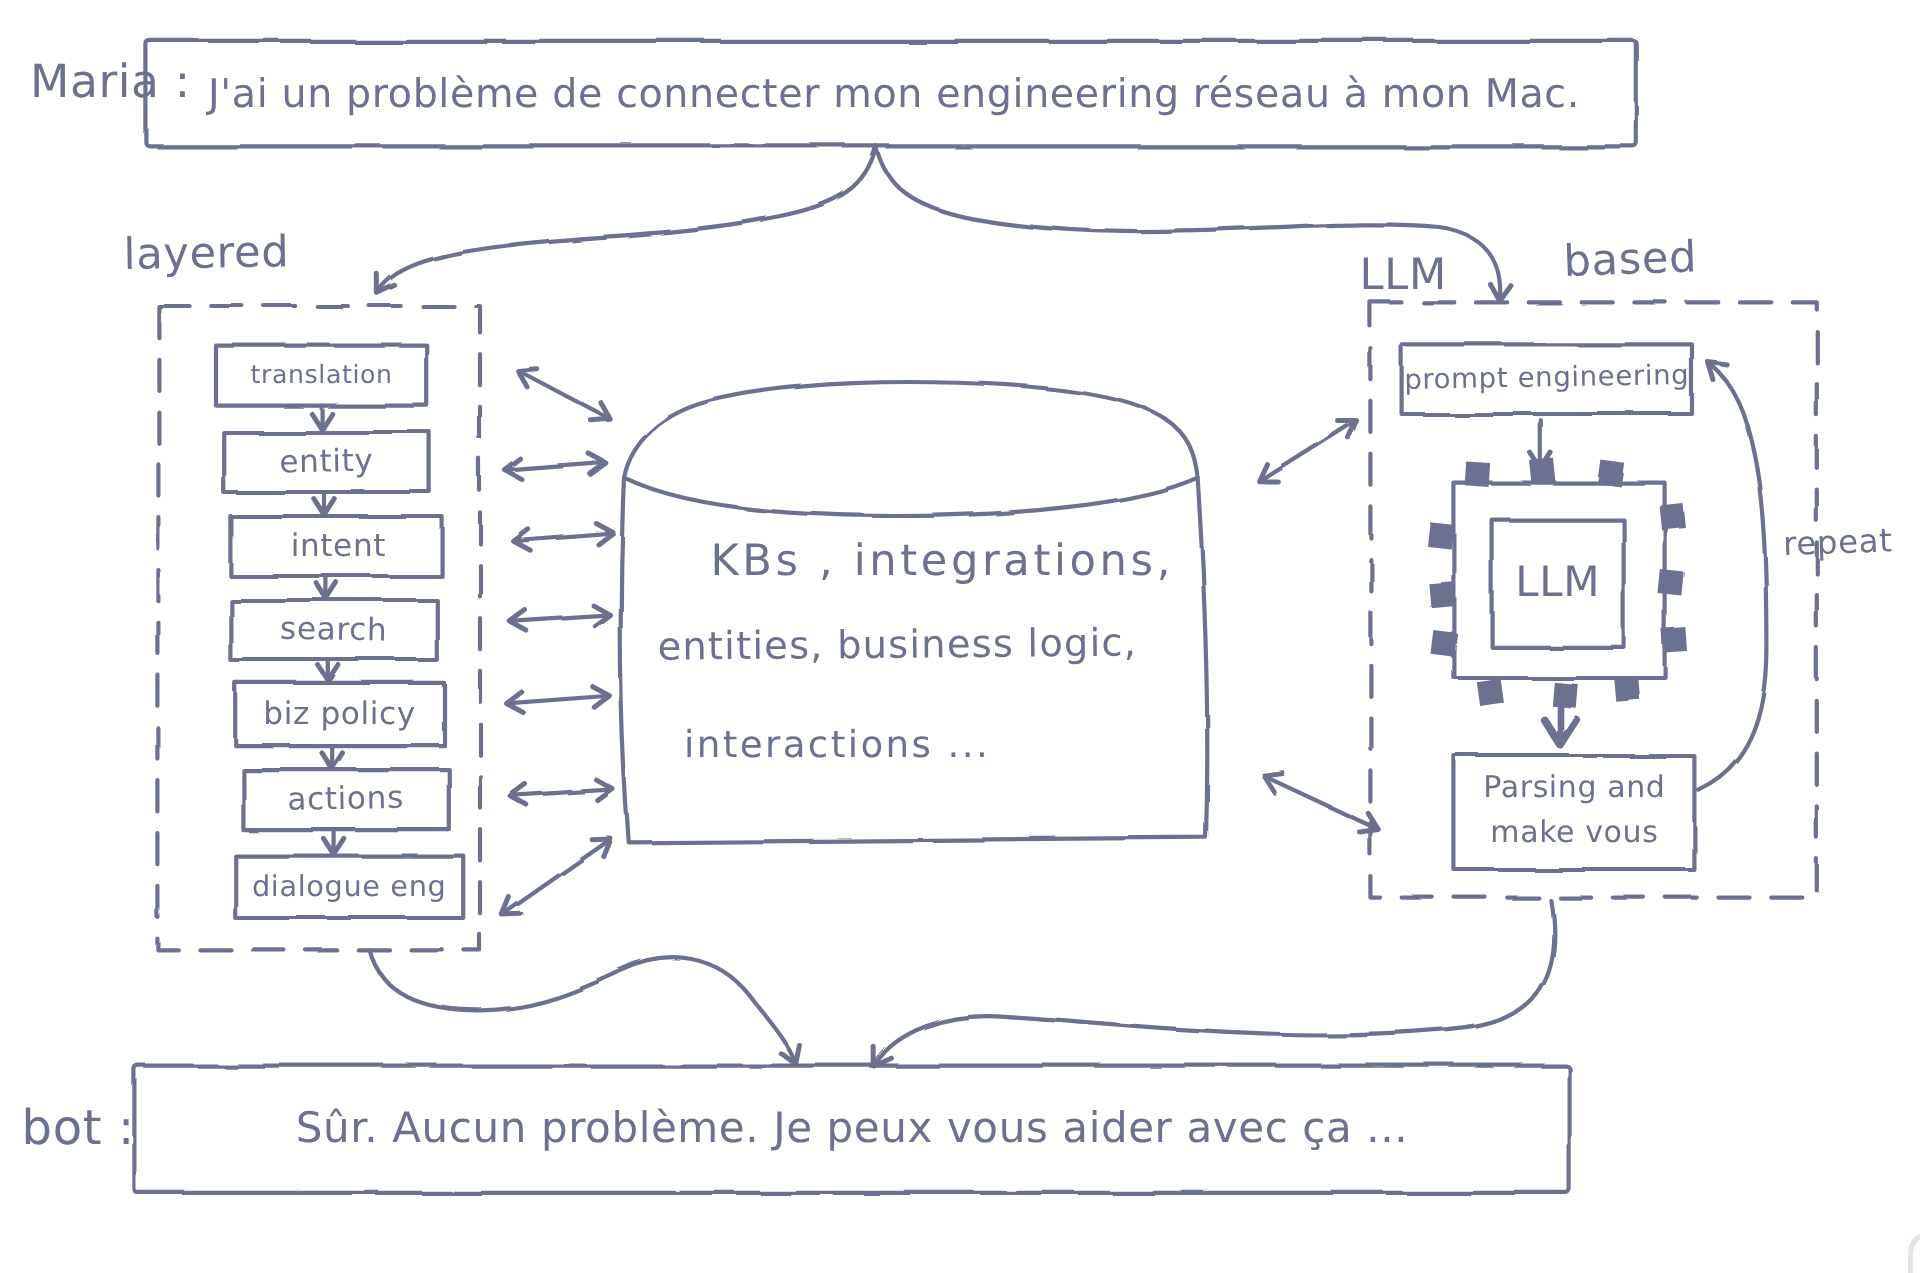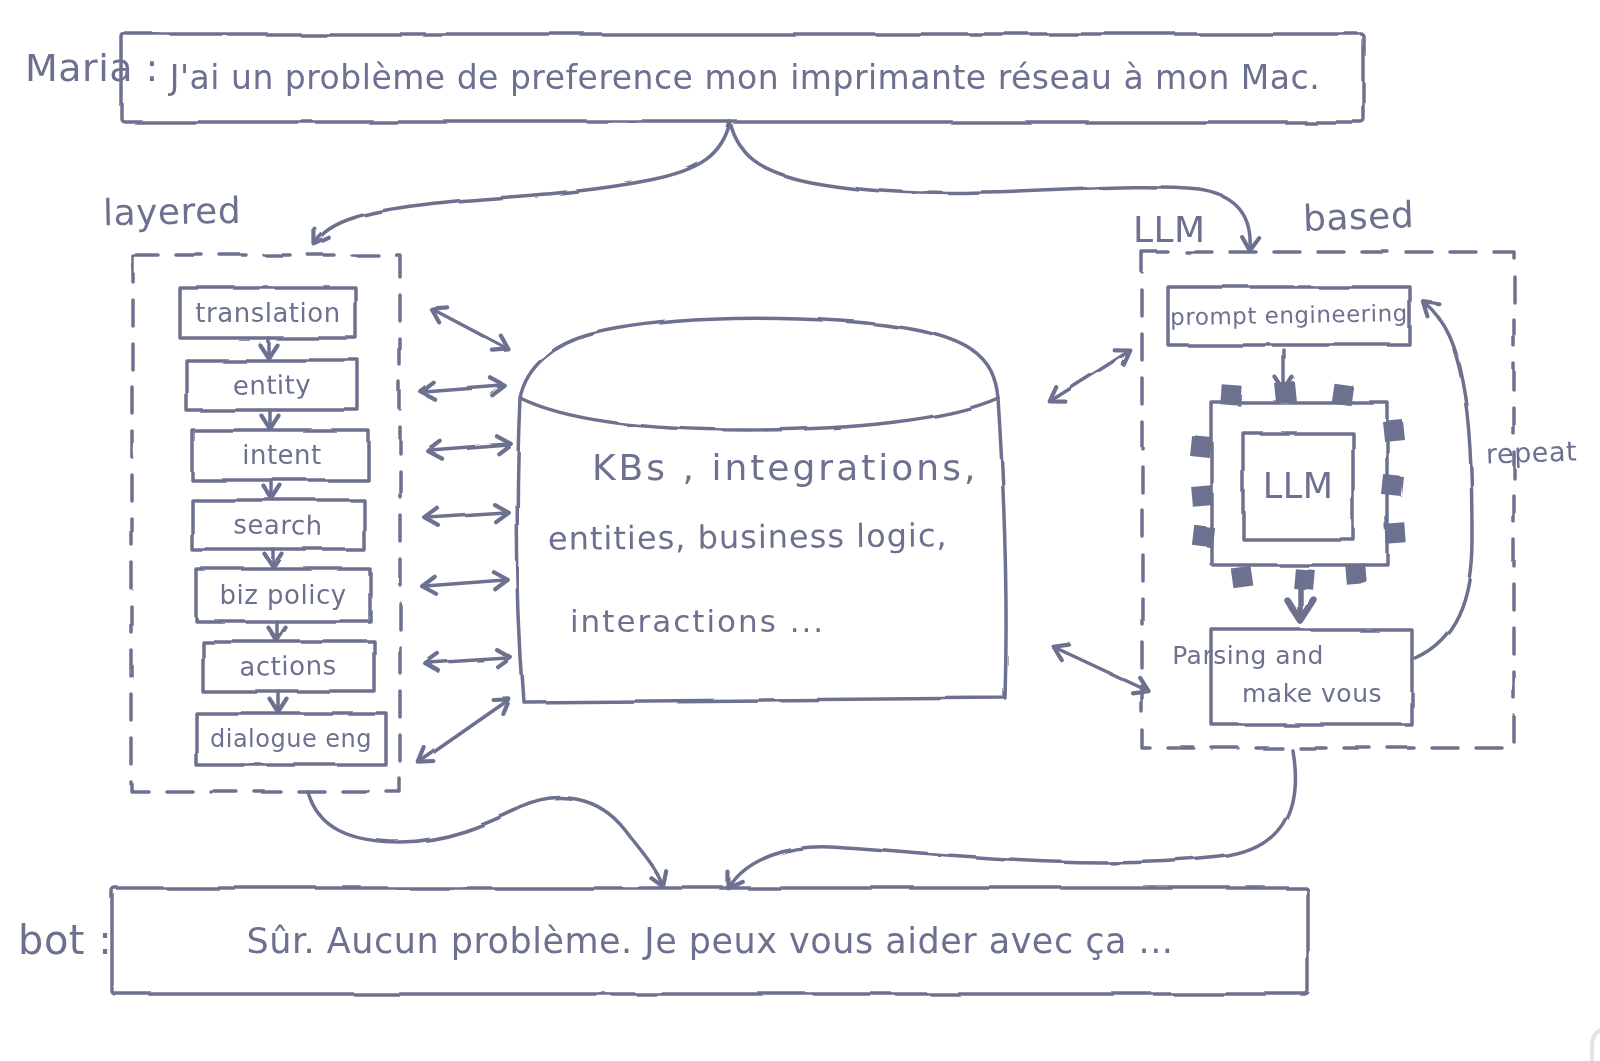--- a/index.html
+++ b/index.html
@@ -108,44 +108,44 @@
       <path d="M308 792 C318 828 350 842 400 842 C450 842 490 822 520 808 C560 790 600 798 625 830 C640 850 655 866 662 884" marker-end="url(#ah)"></path>
       <path d="M1292 750 C1302 810 1282 850 1220 857 C1080 873 920 852 830 847 C790 845 748 858 730 886" marker-end="url(#ah)"></path>
 
       <rect x="112" y="888" width="1196" height="106" rx="3"></rect>
     </g>
 
     <path class="faintline" d="M1592 1061 L1592 1046 Q1592 1028 1612 1028" fill="none" stroke-width="4"></path>
   </svg>
 
   <div class="t" style="left:25px;top:48px;font-size:38px;">Maria :</div>
-  <div class="t c" style="left:150px;top:34px;width:1190px;height:88px;font-size:33px;">J'ai un problème de preference mon imprimante réseau à mon Mac.</div>
+  <div class="t c" style="left:150px;top:34px;width:1190px;height:88px;font-size:33px;">J'ai un problème de connecter mon engineering réseau à mon Mac.</div>
 
   <div class="t" style="left:103px;top:192px;font-size:36px;transform:rotate(-1deg);">layered</div>
 
-  <div class="t c" style="left:180px;top:288px;width:176px;height:50px;font-size:26px;">translation</div>
+  <div class="t c" style="left:180px;top:288px;width:176px;height:50px;font-size:21px;">translation</div>
   <div class="t c" style="left:186px;top:360px;width:172px;height:50px;font-size:26px;transform:rotate(-1deg);">entity</div>
   <div class="t c" style="left:192px;top:430px;width:180px;height:50px;font-size:26px;">intent</div>
   <div class="t c" style="left:192px;top:500px;width:172px;height:50px;font-size:26px;transform:rotate(1deg);">search</div>
   <div class="t c" style="left:196px;top:569px;width:174px;height:52px;font-size:26px;">biz policy</div>
   <div class="t c" style="left:202px;top:641px;width:172px;height:50px;font-size:26px;transform:rotate(-1deg);">actions</div>
   <div class="t c" style="left:196px;top:713px;width:190px;height:52px;font-size:24px;">dialogue eng</div>
 
   <div class="t" style="left:592px;top:448px;font-size:36px;letter-spacing:3px;">KBs , integrations,</div>
   <div class="t" style="left:548px;top:520px;font-size:32px;letter-spacing:1px;transform:rotate(-0.5deg);">entities,  business logic,</div>
   <div class="t" style="left:570px;top:604px;font-size:31px;letter-spacing:2px;">interactions ...</div>
 
   <div class="t" style="left:1133px;top:210px;font-size:36px;">LLM</div>
   <div class="t" style="left:1303px;top:197px;font-size:36px;transform:rotate(-2deg);">based</div>
 
   <div class="t c" style="left:1168px;top:287px;width:242px;height:58px;font-size:23px;transform:rotate(-1deg);">prompt engineering</div>
 
   <div class="t c" style="left:1243px;top:433px;width:110px;height:106px;font-size:35px;">LLM</div>
 
-  <div class="t c" style="left:1148px;top:638px;width:200px;height:36px;font-size:25px;">Parsing and</div>
+  <div class="t c" style="left:1212px;top:638px;width:200px;height:36px;font-size:25px;">Parsing and</div>
   <div class="t c" style="left:1212px;top:676px;width:200px;height:36px;font-size:25px;">make vous</div>
 
   <div class="t" style="left:1486px;top:438px;font-size:27px;transform:rotate(-2deg);">repeat</div>
 
   <div class="t" style="left:18px;top:918px;font-size:40px;">bot :</div>
   <div class="t c" style="left:135px;top:888px;width:1150px;height:106px;font-size:35px;">Sûr. Aucun problème. Je peux vous aider avec ça ...</div>
 
 </div>
 
 </body></html>

